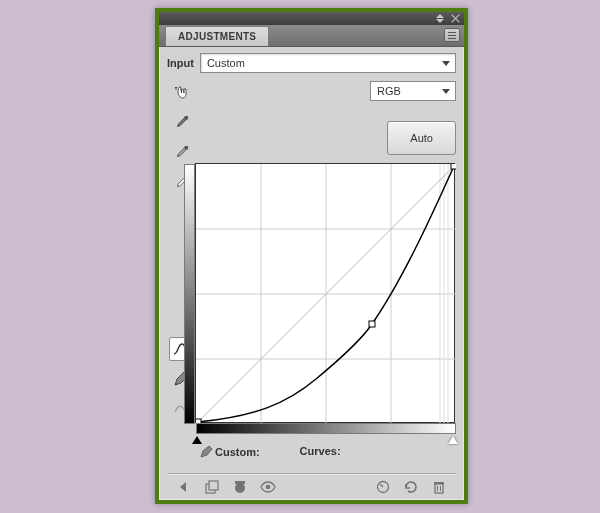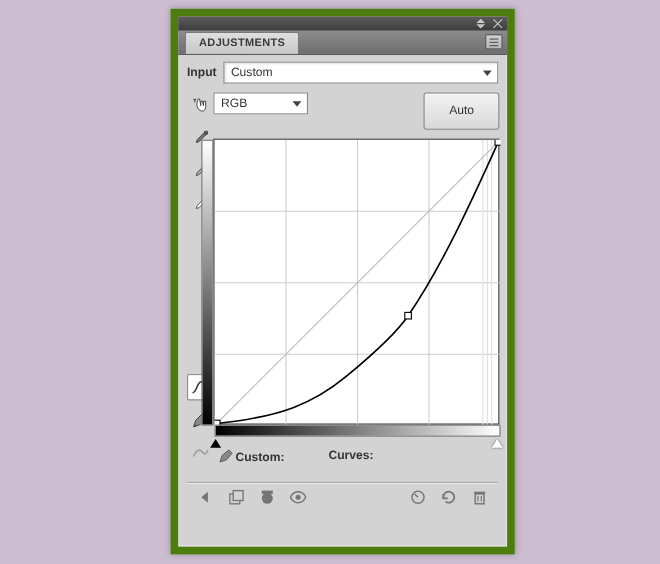--- a/index.html
+++ b/index.html
@@ -13,21 +13,21 @@
     font-size: 11px;
     overflow: hidden;
   }
   .panel {
     position: absolute;
     left: 155px;
     top: 8px;
     width: 313px;
     height: 496px;
     background: #d3d3d3;
-    border: 7px solid #4d7c0f;
+    border: 4px solid #4d7c0f;
     box-shadow: 0 0 6px rgba(0,0,0,0.3), inset 0 0 0 1px #e5e5e5;
   }
   .titlebar {
     height: 13px;
     background: linear-gradient(#5b5b5b,#3d3d3d);
     display: flex;
     justify-content: flex-end;
     align-items: center;
     padding: 0 4px;
     gap: 6px;
@@ -91,21 +91,21 @@
   .graph-area { position:relative; display:flex; margin-top:8px; }
   .left-tools { width:28px; display:flex; flex-direction:column; align-items:center; gap:6px; }
   .tool {
     width:24px; height:24px; display:flex; align-items:center; justify-content:center;
     border-radius:2px;
   }
   .tool.sel { background:#fff; border:1px solid #8d8d8d; box-shadow:0 1px 0 #f4f4f4 inset; }
   .tool svg { width:18px; height:18px; }
   .tools-gap { height: 130px; }
   .graph-right { flex:1; display:flex; flex-direction:column; }
-  .channel-row { display:flex; align-items:flex-start; gap:10px; margin-bottom:8px; }
+  .channel-row { display:flex; align-items:flex-end; gap:10px; margin-bottom:8px;flex-direction:column; }
   .channel-dd {
     width:86px; height:20px; background:#fff; border:1px solid #8a8a8a;
     display:flex; align-items:center; padding:0 18px 0 6px;
     position:relative; font-size:11px; color:#333;
   }
   .channel-dd::after {
     content:""; position:absolute; right:5px; top:7px;
     width:0; height:0; border-left:4px solid transparent;
     border-right:4px solid transparent; border-top:5px solid #444;
   }

